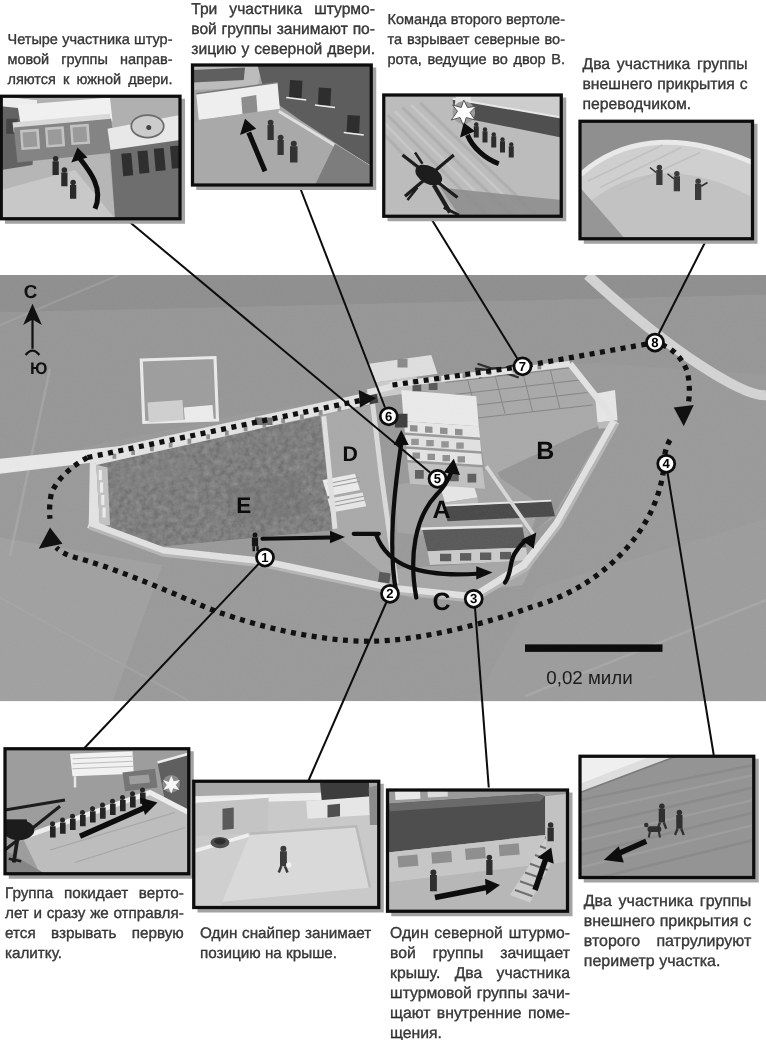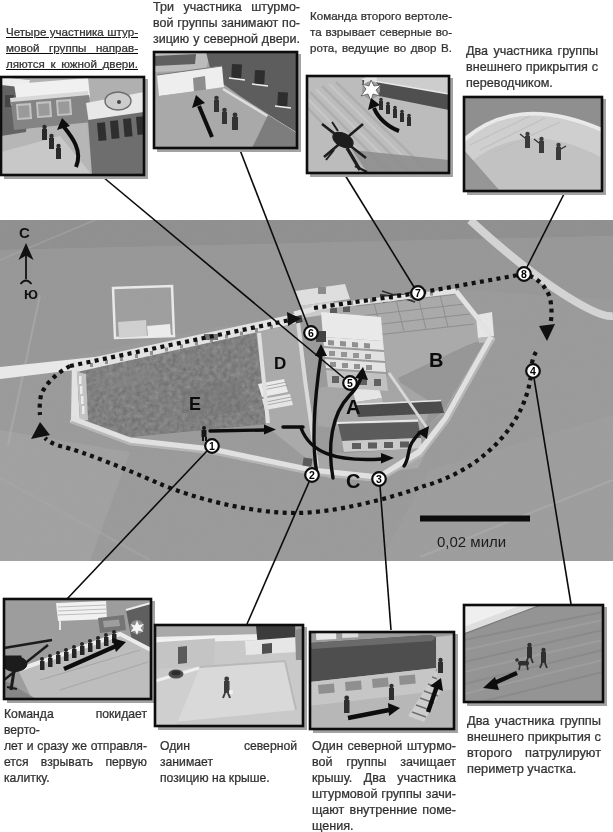--- a/index.html
+++ b/index.html
@@ -6,21 +6,21 @@
   body{width:613px;height:832px;position:relative;overflow:hidden;
        font-family:"Liberation Sans", sans-serif;}
   .cap{position:absolute;font-size:12.4px;line-height:16px;color:#404040;-webkit-text-stroke:0.22px #0b0b0b;}
   .cap div{text-align:justify;text-align-last:justify;}
   .cap div.last{text-align:center;text-align-last:left;}
   svg{position:absolute;left:0;top:0;}
 </style>
 </head>
 <body>
 
-<div class="cap" style="left:6px;top:24px;width:132px;font-size:11.6px;text-decoration:underline;">
+<div class="cap" style="left:6px;top:24px;width:132px;font-size:11.6px;">
   <div>Четыре участника штур-</div>
   <div>мовой группы направ-</div>
   <div>ляются к южной двери.</div>
 </div>
 <div class="cap" style="left:153px;top:-1px;width:147px;font-size:12.5px;">
   <div>Три участника штурмо-</div>
   <div>вой группы занимают по-</div>
   <div>зицию у северной двери.</div>
 </div>
 <div class="cap" style="left:310px;top:8px;width:142px;font-size:11.6px;">
@@ -28,27 +28,27 @@
   <div>та взрывает северные во-</div>
   <div>рота, ведущие во двор В.</div>
 </div>
 <div class="cap" style="left:466px;top:43px;width:132px;font-size:12.6px;">
   <div>Два участника группы</div>
   <div>внешнего прикрытия с</div>
   <div class="last">переводчиком.</div>
 </div>
 
 <div class="cap" style="left:4px;top:706px;width:143px;font-size:12.2px;">
-  <div>Команда покидает верто-</div>
+  <div>Группа покидает верто-</div>
   <div>лет и сразу же отправля-</div>
   <div>ется взрывать первую</div>
   <div class="last">калитку.</div>
 </div>
 <div class="cap" style="left:160px;top:738px;width:137px;font-size:12.2px;">
-  <div>Один северной занимает</div>
+  <div>Один снайпер занимает</div>
   <div class="last">позицию на крыше.</div>
 </div>
 <div class="cap" style="left:312px;top:738px;width:144px;font-size:12.6px;">
   <div>Один северной штурмо-</div>
   <div>вой группы зачищает</div>
   <div>крышу. Два участника</div>
   <div>штурмовой группы зачи-</div>
   <div>щают внутренние поме-</div>
   <div class="last">щения.</div>
 </div>

